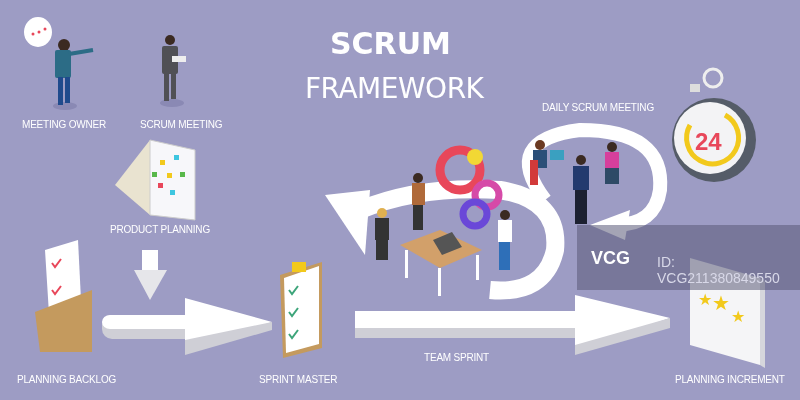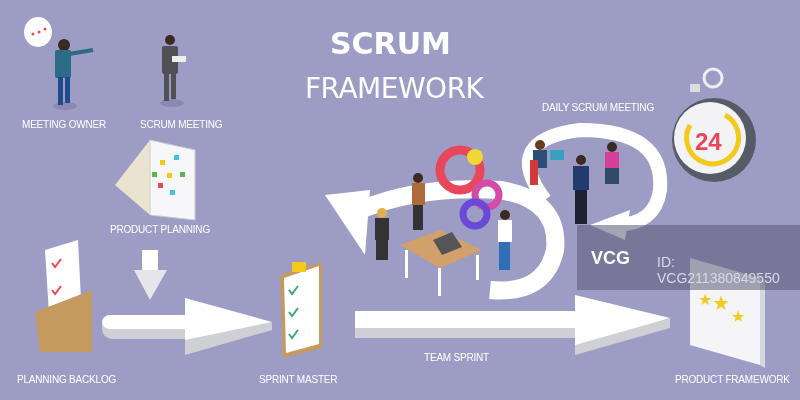--- a/index.html
+++ b/index.html
@@ -153,18 +153,18 @@
 <div class="title1">SCRUM</div>
 <div class="title2">FRAMEWORK</div>
 
 <div class="lbl" style="left:22px;top:119px">MEETING OWNER</div>
 <div class="lbl" style="left:140px;top:119px">SCRUM MEETING</div>
 <div class="lbl" style="left:110px;top:224px">PRODUCT PLANNING</div>
 <div class="lbl" style="left:17px;top:374px">PLANNING BACKLOG</div>
 <div class="lbl" style="left:259px;top:374px">SPRINT MASTER</div>
 <div class="lbl" style="left:424px;top:352px">TEAM SPRINT</div>
 <div class="lbl" style="left:542px;top:102px">DAILY SCRUM MEETING</div>
-<div class="lbl" style="left:675px;top:374px">PRODUCT FRAMEWORK</div>
+<div class="lbl" style="left:675px;top:374px">PLANNING INCREMENT</div>
 
 <div class="wm"></div>
 <div class="wm-logo">VCG</div>
 <div class="wm-id">ID: VCG211380849550</div>
 </div>
 
 </body></html>

